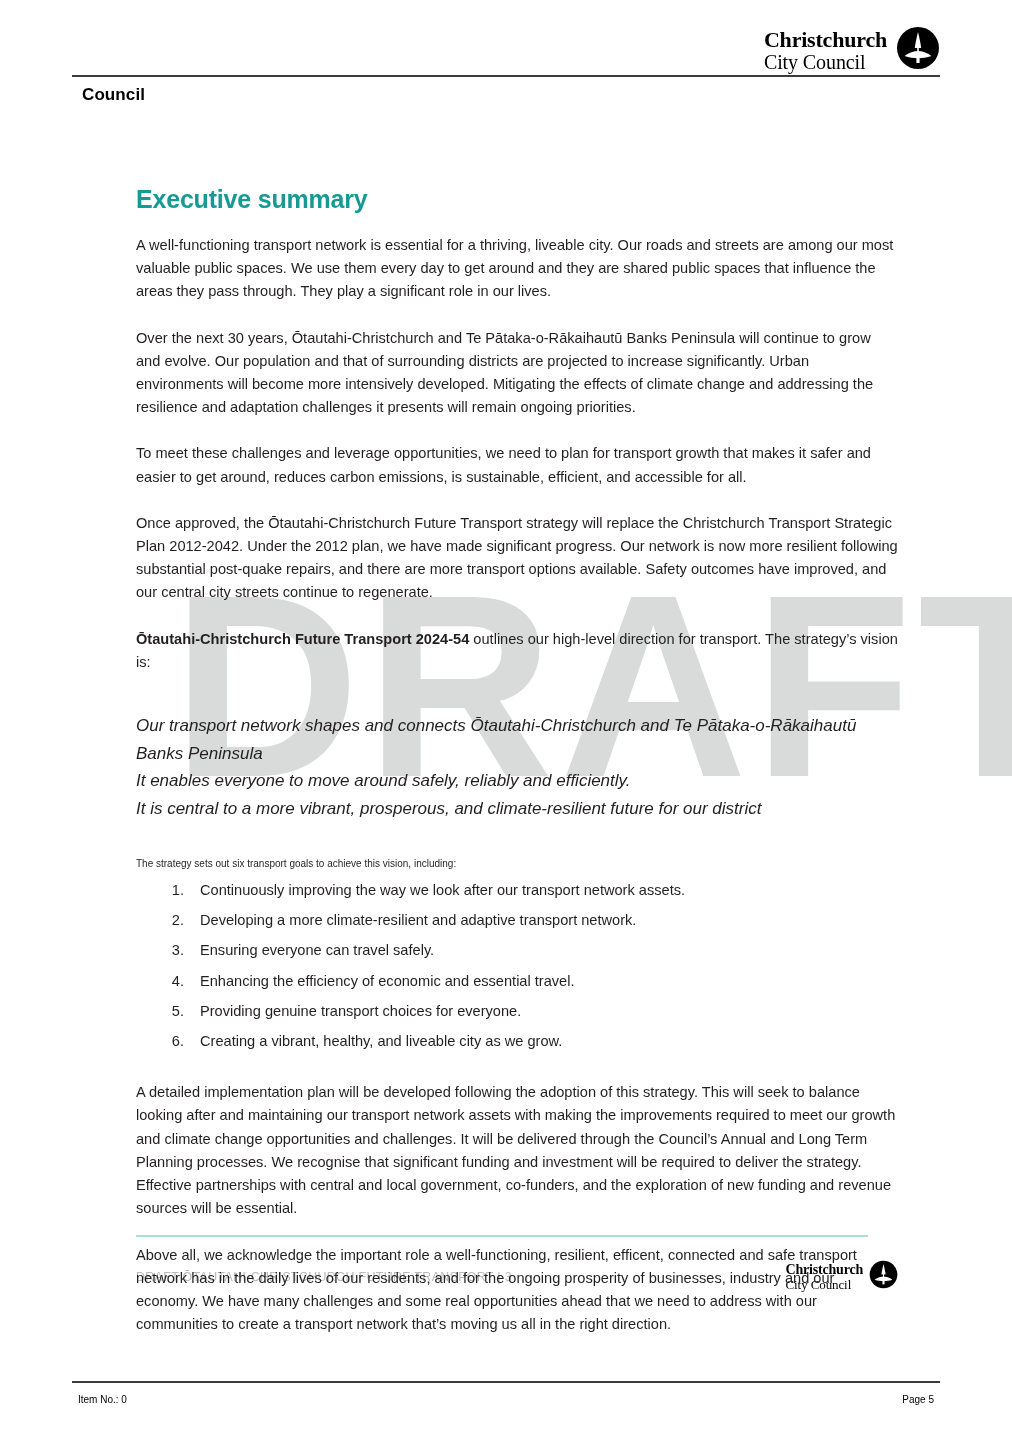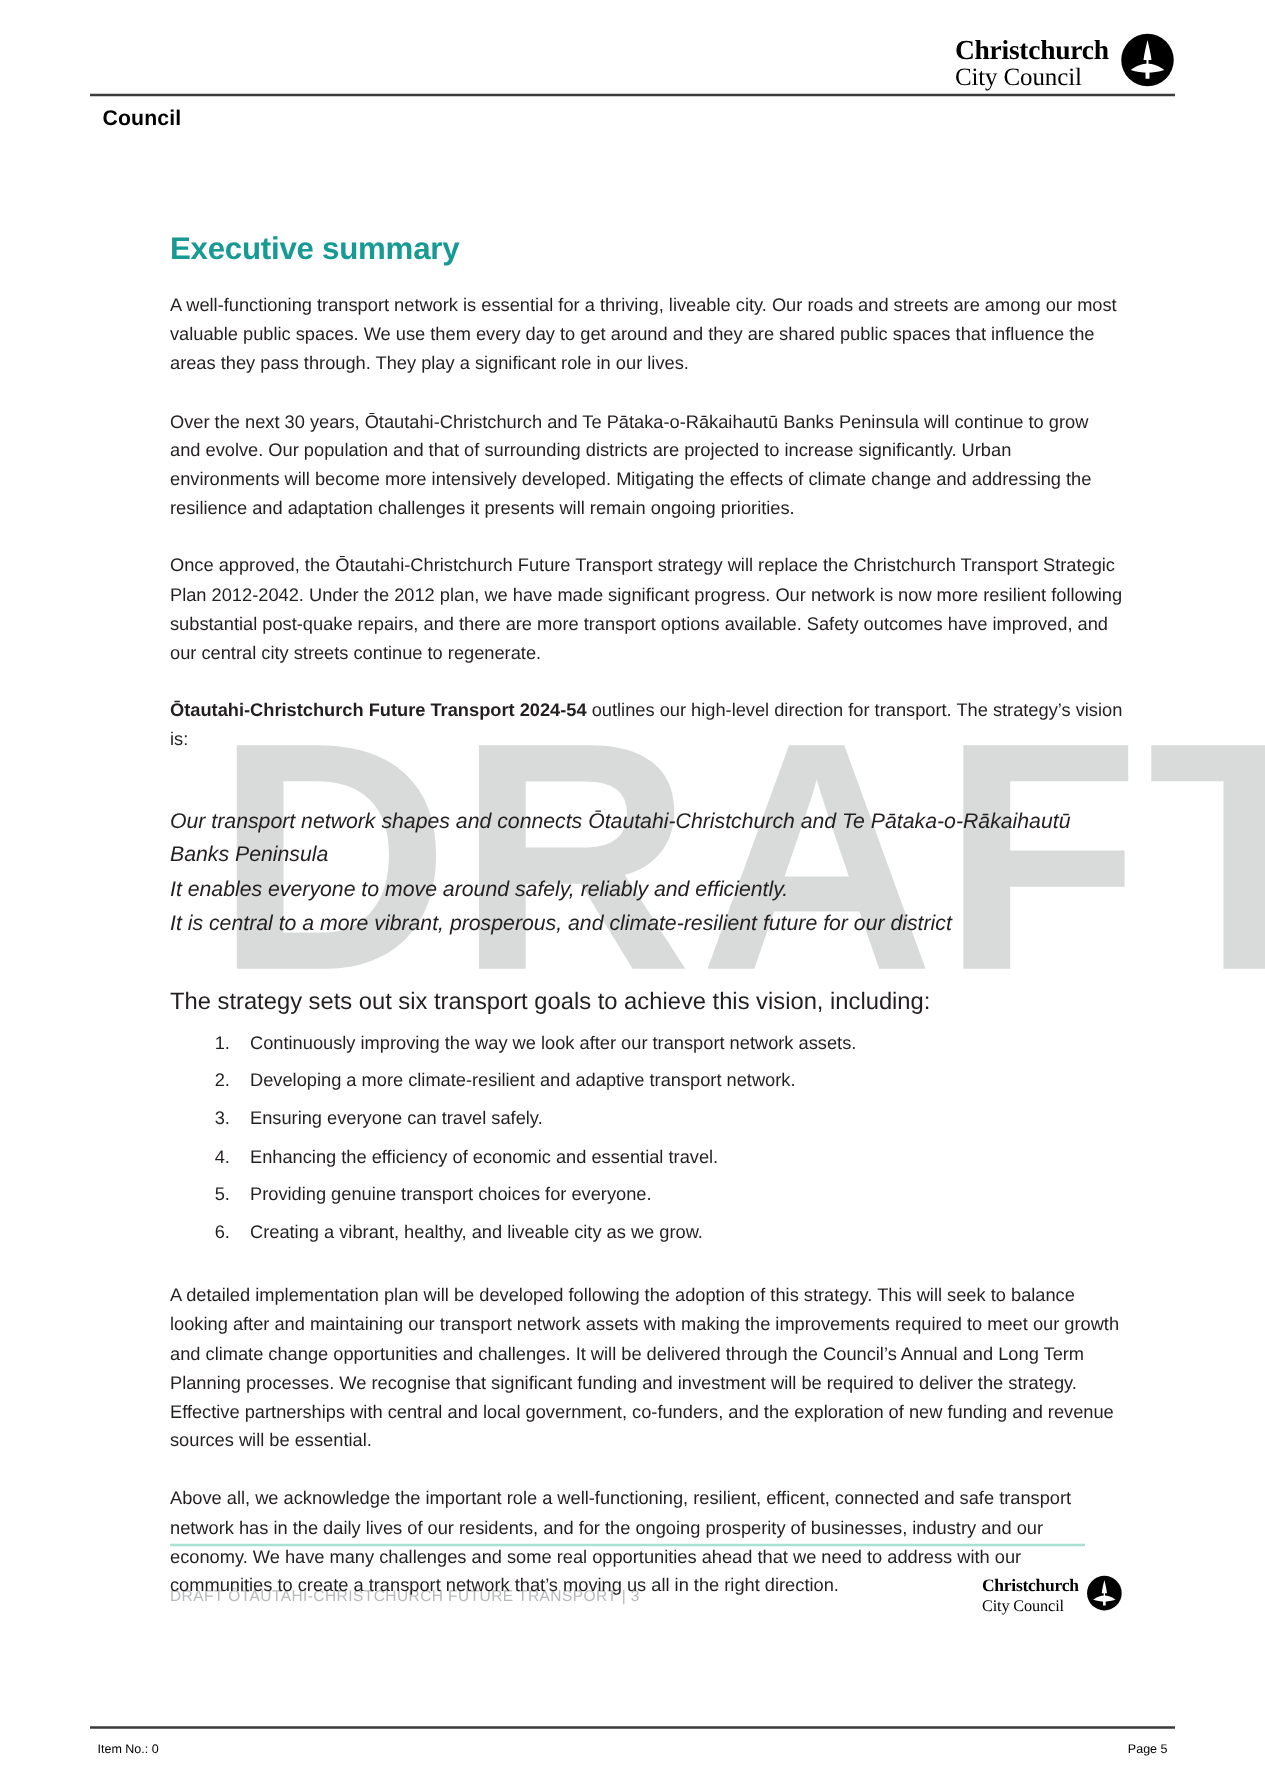--- a/index.html
+++ b/index.html
@@ -114,21 +114,21 @@
     line-height: 1.62;
     font-style: italic;
     margin: 38px 0 34px 0;
     position: relative;
     z-index: 2;
   }
   .vision span {
     display: block;
   }
   .goals-intro {
-    font-size: 19px;
+    font-size: 10px;
     line-height: 1.59;
     margin: 0 0 7px 0;
     position: relative;
     z-index: 2;
   }
   ol.goals {
     margin: 0 0 28px 0;
     padding-left: 52px;
     position: relative;
     z-index: 2;
@@ -241,20 +241,21 @@
   <div class="watermark">DRAFT</div>
 
   <div class="doc">
 
     <h1 class="doc-heading">Executive summary</h1>
 
     <p class="para">A well-functioning transport network is essential for a thriving, liveable city. Our roads and streets are among our most valuable public spaces. We use them every day to get around and they are shared public spaces that influence the areas they pass through. They play a significant role in our lives.</p>
 
     <p class="para">Over the next 30 years, Ōtautahi-Christchurch and Te Pātaka-o-Rākaihautū Banks Peninsula will continue to grow and evolve. Our population and that of surrounding districts are projected to increase significantly. Urban environments will become more intensively developed. Mitigating the effects of climate change and addressing the resilience and adaptation challenges it presents will remain ongoing priorities.</p>
 
+    <p class="para">To meet these challenges and leverage opportunities, we need to plan for transport growth that makes it safer and easier to get around, reduces carbon emissions, is sustainable, efficient, and accessible for all.</p>
 
     <p class="para">Once approved, the Ōtautahi-Christchurch Future Transport strategy will replace the Christchurch Transport Strategic Plan 2012-2042. Under the 2012 plan, we have made significant progress. Our network is now more resilient following substantial post-quake repairs, and there are more transport options available. Safety outcomes have improved, and our central city streets continue to regenerate.</p>
 
     <p class="para tight">
       <b>Ōtautahi-Christchurch Future Transport 2024-54</b><span> outlines our high-level direction for transport. The strategy’s vision is:</span>
     </p>
 
     <div class="vision">
       <span>Our transport network shapes and connects Ōtautahi-Christchurch and Te Pātaka-o-Rākaihautū Banks Peninsula</span>
       <span>It enables everyone to move around safely, reliably and efficiently.</span>

